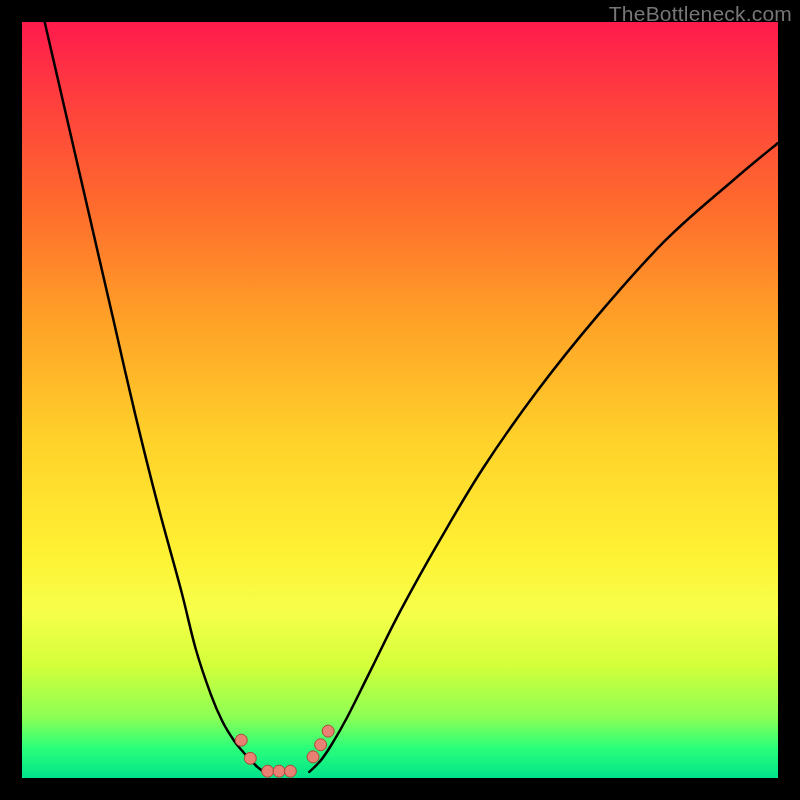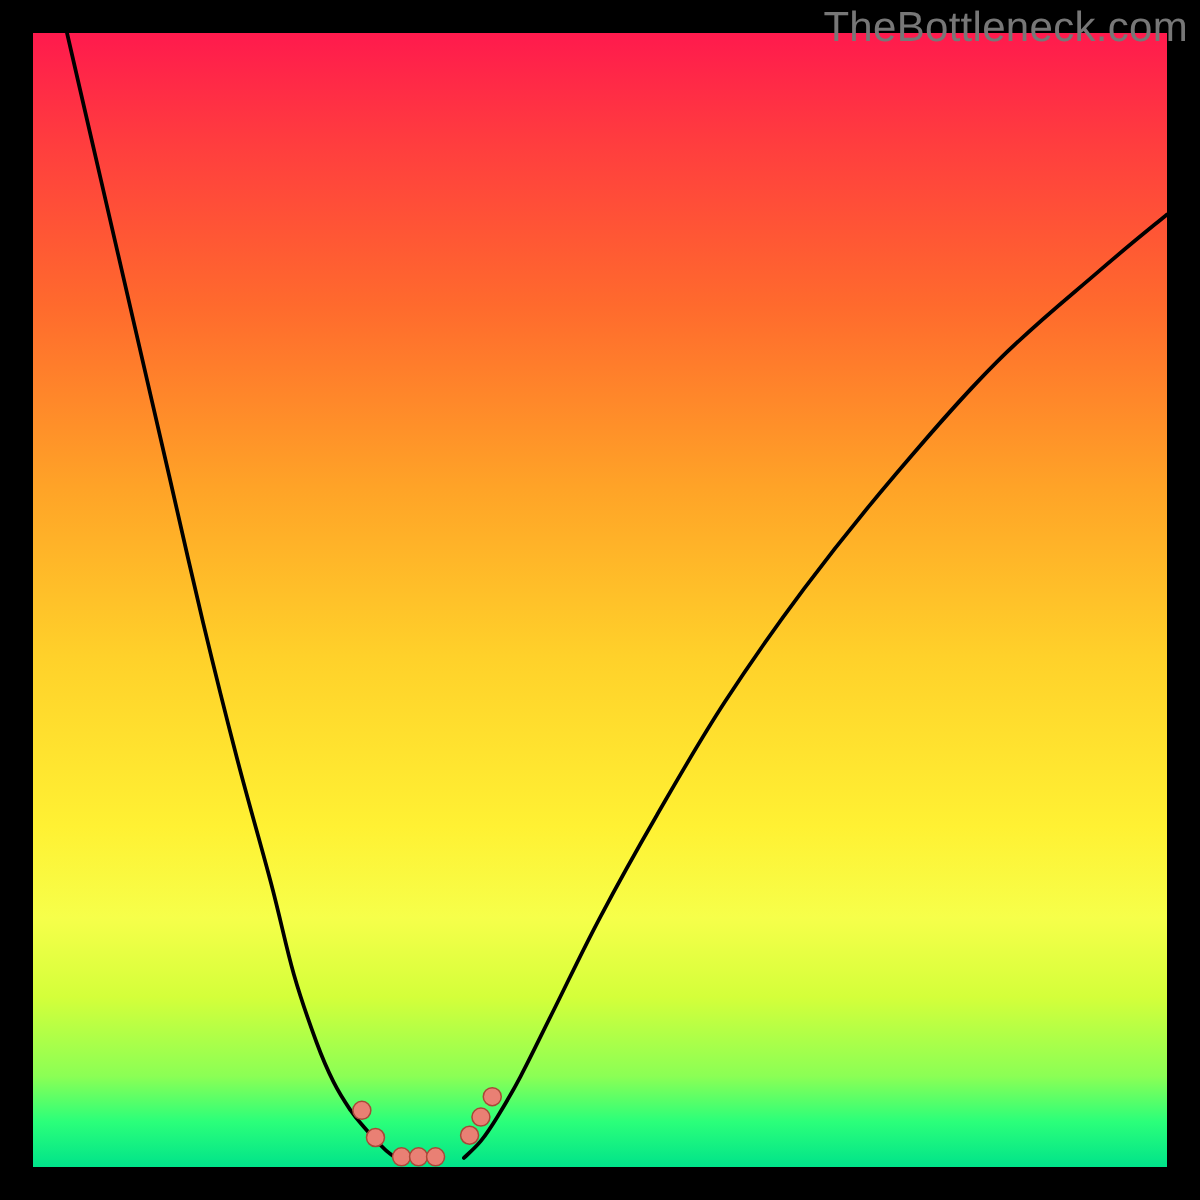--- a/index.html
+++ b/index.html
@@ -34,21 +34,21 @@
       #d4ff3a 85%,
       #8bff55 92%,
       #2bff7a 96%,
       #00e38a 100%);
   }
   .watermark {
     position: absolute;
     top: 2px;
     right: 8px;
     color: #777;
-    font-size: 28px;
+    font-size: 21px;
     font-weight: 500;
     letter-spacing: 0.2px;
   }
   svg.overlay {
     position: absolute;
     left: 22px;
     top: 22px;
     width: 756px;
     height: 756px;
     overflow: visible;

